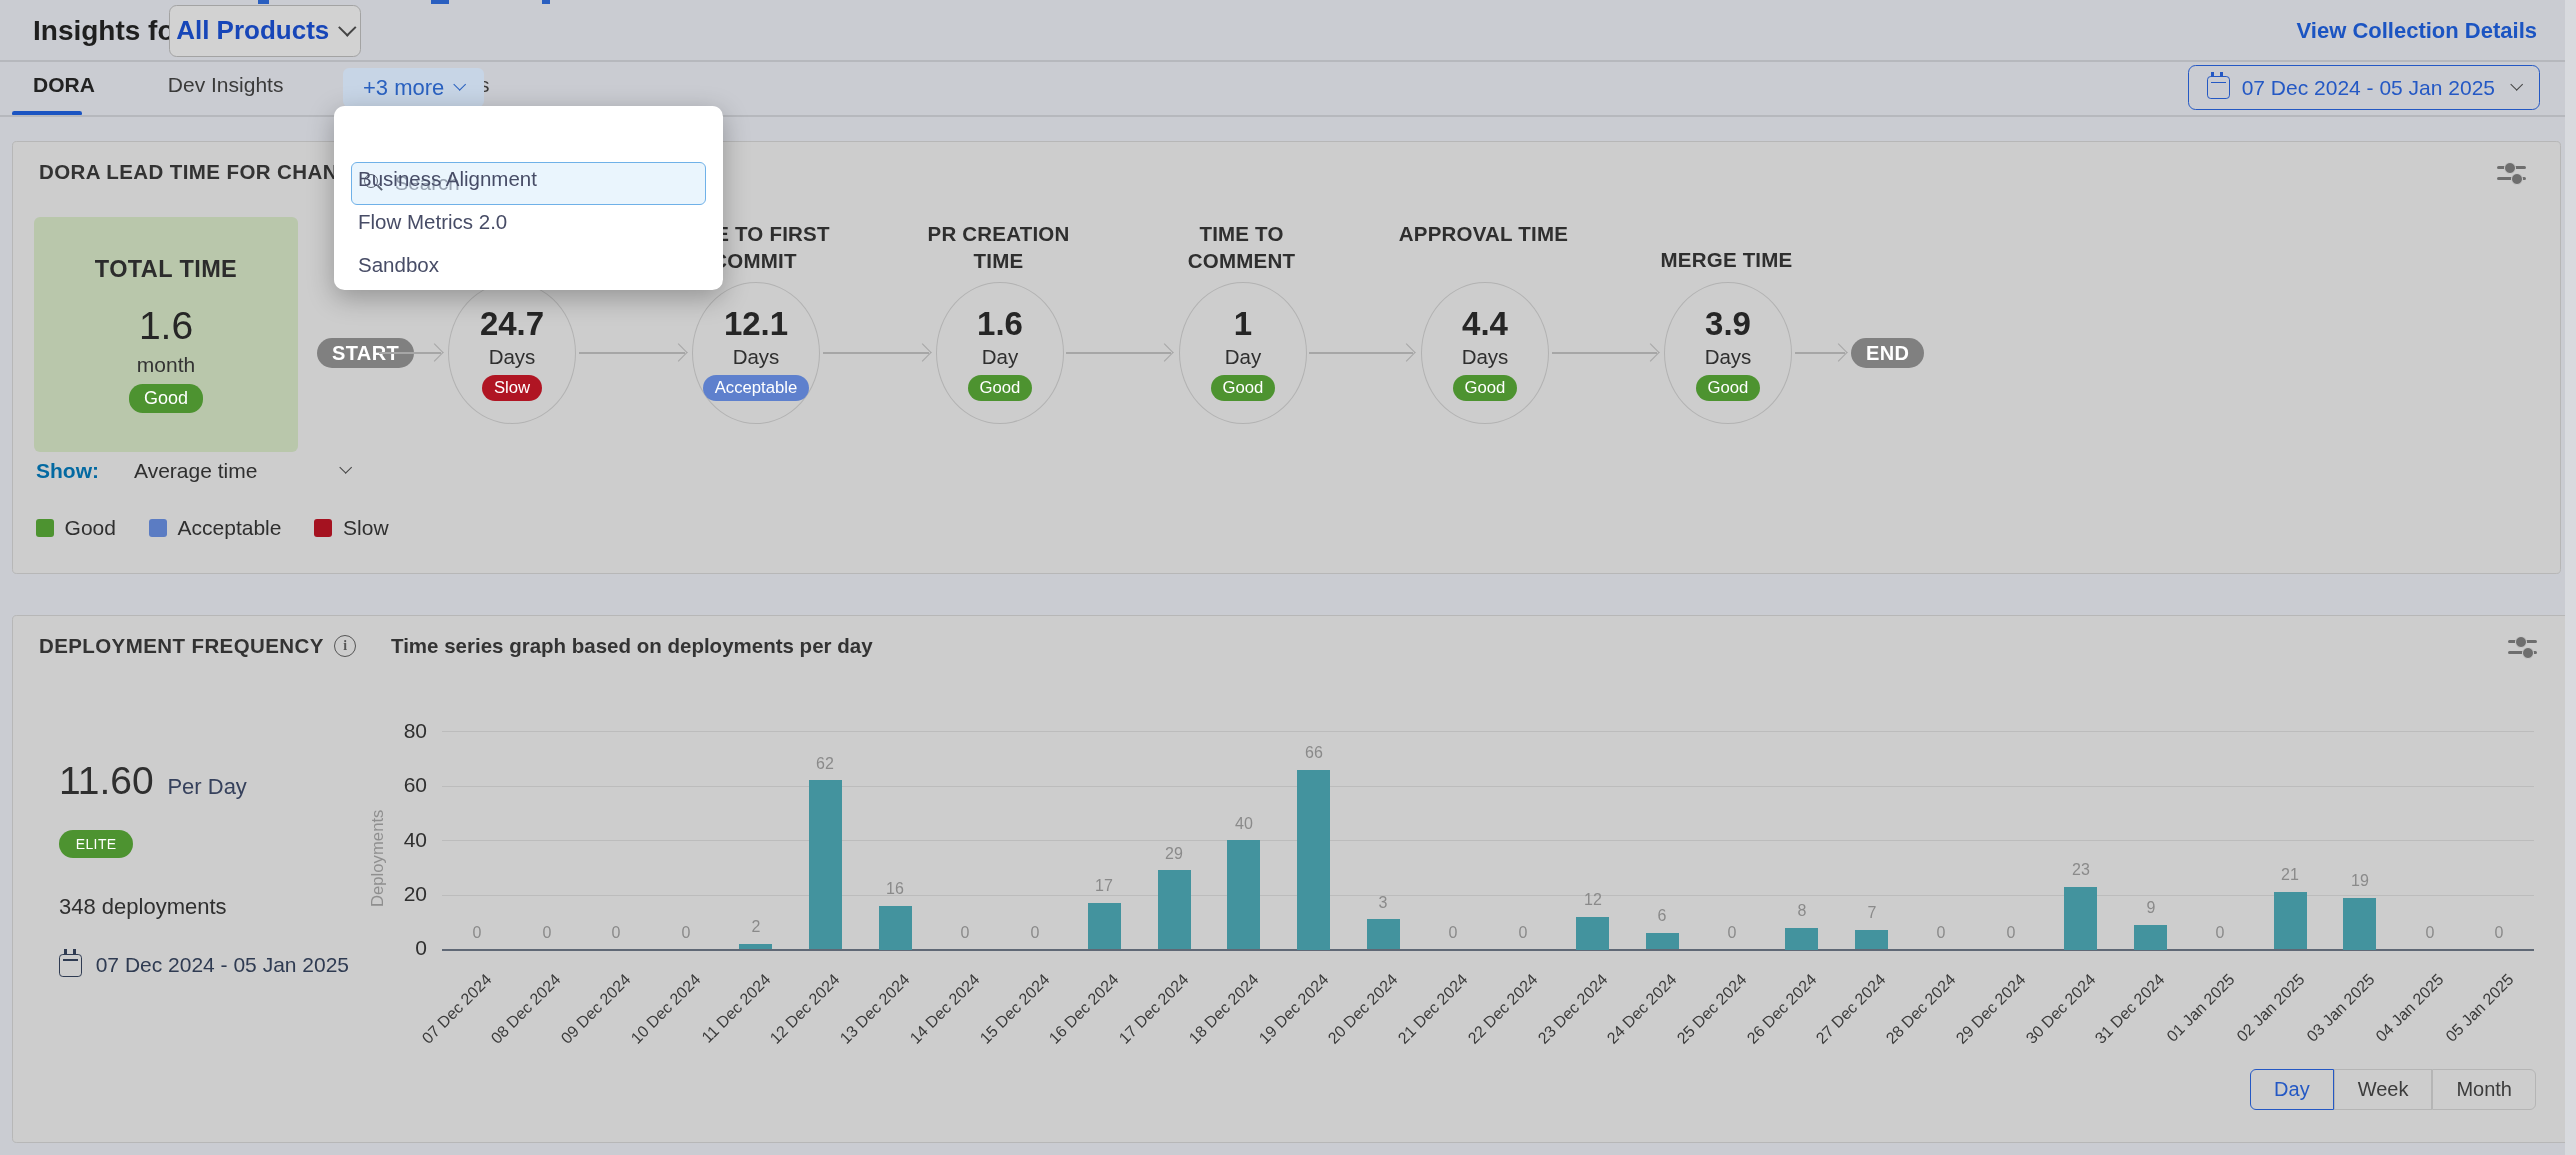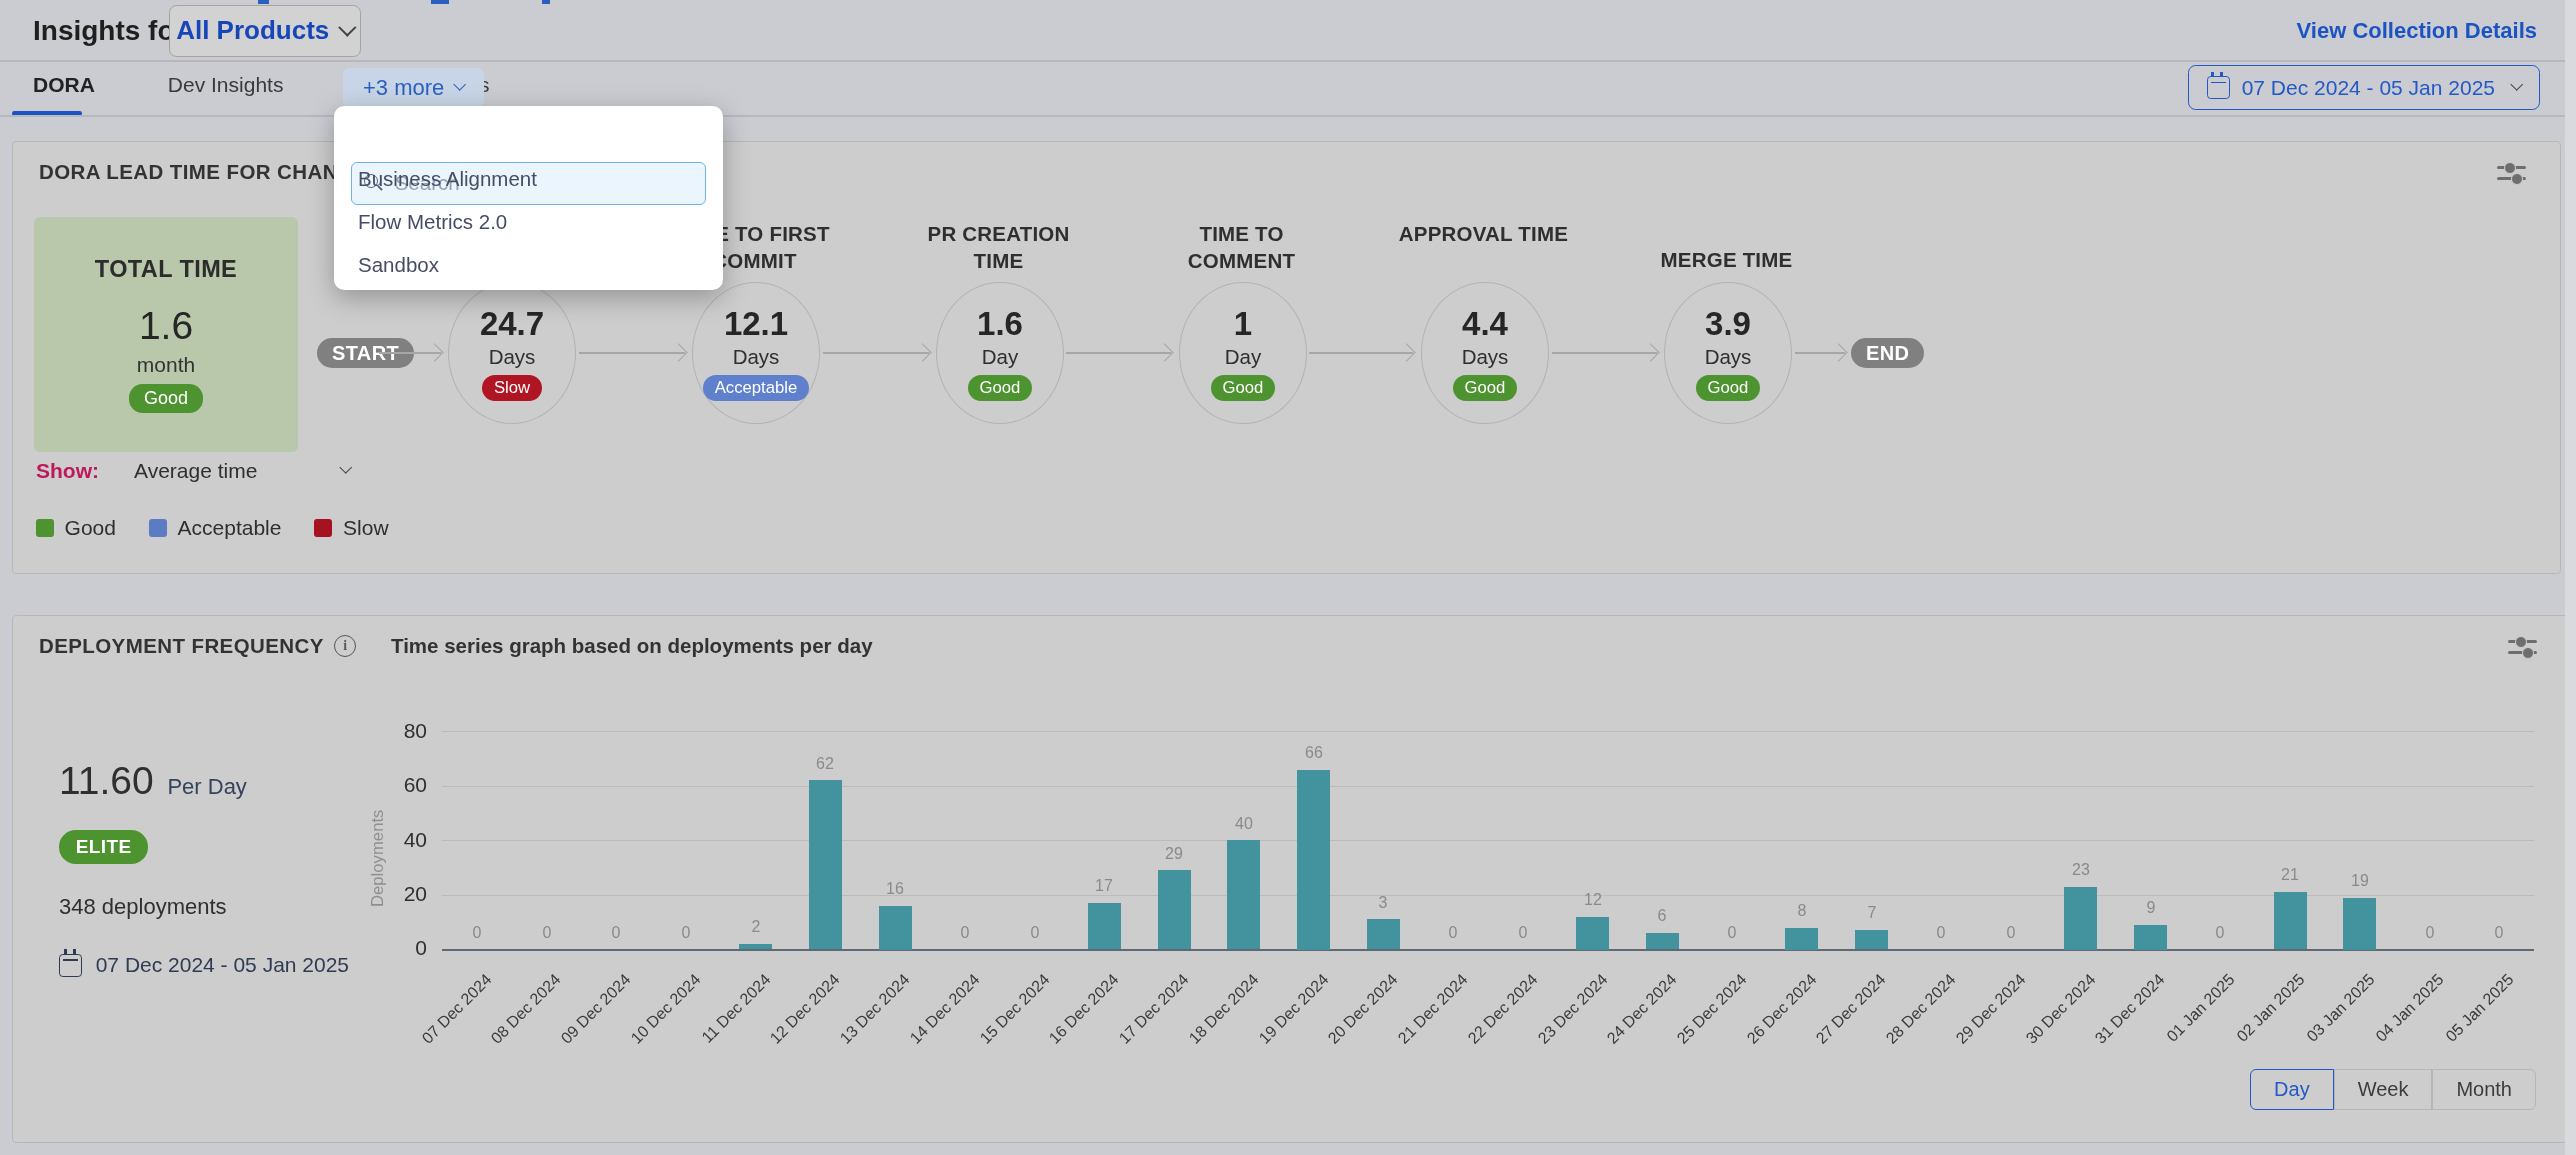--- a/index.html
+++ b/index.html
@@ -61,21 +61,21 @@
   
   .total-tile{position:absolute;left:21px;top:75px;width:264px;height:235px;background:#b9c7ab;
       border-radius:6px;display:flex;flex-direction:column;align-items:center;}
   .total-tile .t{margin-top:39px;font-size:23.5px;font-weight:700;letter-spacing:0.4px;color:#2c2c2c;}
   .total-tile .v{margin-top:21px;font-size:39px;color:#262626;}
   .total-tile .u{margin-top:4.6px;font-size:21px;color:#333;}
   .pill{display:inline-block;padding:3.8px 15px;border-radius:13.7px;color:#fff;font-size:18px;white-space:nowrap;}
   .total-tile .pill{margin-top:7.6px;}
 
   .show-row{position:absolute;left:23px;top:317px;display:flex;align-items:center;font-size:21px;}
-  .show-row .k{color:#be185d;font-weight:600;}
+  .show-row .k{color:#0369a1;font-weight:600;}
   .show-row .v{margin-left:35px;color:#2f2f2f;}
   .show-row .chev{margin-left:84px;}
 
   #legend{position:absolute;left:23px;top:374px;display:flex;gap:33px;align-items:center;}
   .lg-item{display:flex;align-items:center;gap:10.6px;font-size:21px;color:#2f2f2f;}
   .lg-sw{width:18px;height:18px;border-radius:3px;}
 
   
   #pipeline{position:absolute;left:0;top:0;width:100%;height:100%;}
   .stage-label{position:absolute;width:197px;text-align:center;font-size:20.5px;font-weight:600;
@@ -88,22 +88,22 @@
   .node-pill{position:absolute;height:30px;line-height:30px;padding:0 15px;border-radius:15px;
       background:#808080;color:#fff;font-size:20px;font-weight:700;letter-spacing:0.4px;}
   .conn{position:absolute;height:1.5px;background:#a6a6a6;}
   .conn::after{content:'';position:absolute;right:0;top:-6px;width:12px;height:12px;
       border-top:1.5px solid #a6a6a6;border-right:1.5px solid #a6a6a6;transform:rotate(45deg);}
 
   
   .df-rate{position:absolute;left:46px;top:143px;display:flex;align-items:baseline;gap:13.7px;}
   .df-rate .v{font-size:39px;color:#2f2f2f;}
   .df-rate .u{font-size:22px;color:#36415c;}
-  .elite{position:absolute;left:46px;top:214px;background:#4d9330;color:#fff;font-weight:700;
-      font-size:19px;padding:6px 16.7px;border-radius:16.7px;letter-spacing:0.4px;}
+  .elite{position:absolute;left:46px;top:214px;background:#4d9330;color:#fff;font-weight:400;
+      font-size:14px;padding:6px 16.7px;border-radius:16.7px;letter-spacing:0.4px;}
   .df-total{position:absolute;left:46px;top:278px;font-size:22px;color:#303030;}
   .df-dates{position:absolute;left:46px;top:337px;display:flex;align-items:center;gap:13.7px;
       font-size:21px;color:#2f3b52;}
 
   
   #chart{position:absolute;left:0;top:0;width:100%;height:100%;}
   .grid-line{position:absolute;height:1.1px;background:#bcbcbc;}
   .base-line{position:absolute;height:2.3px;background:#5f6875;}
   .ytick{position:absolute;width:61px;text-align:right;font-size:21px;color:#2f2f2f;}
   .ylab{position:absolute;font-size:16.7px;color:#8f8f8f;transform:rotate(-90deg);white-space:nowrap;}

